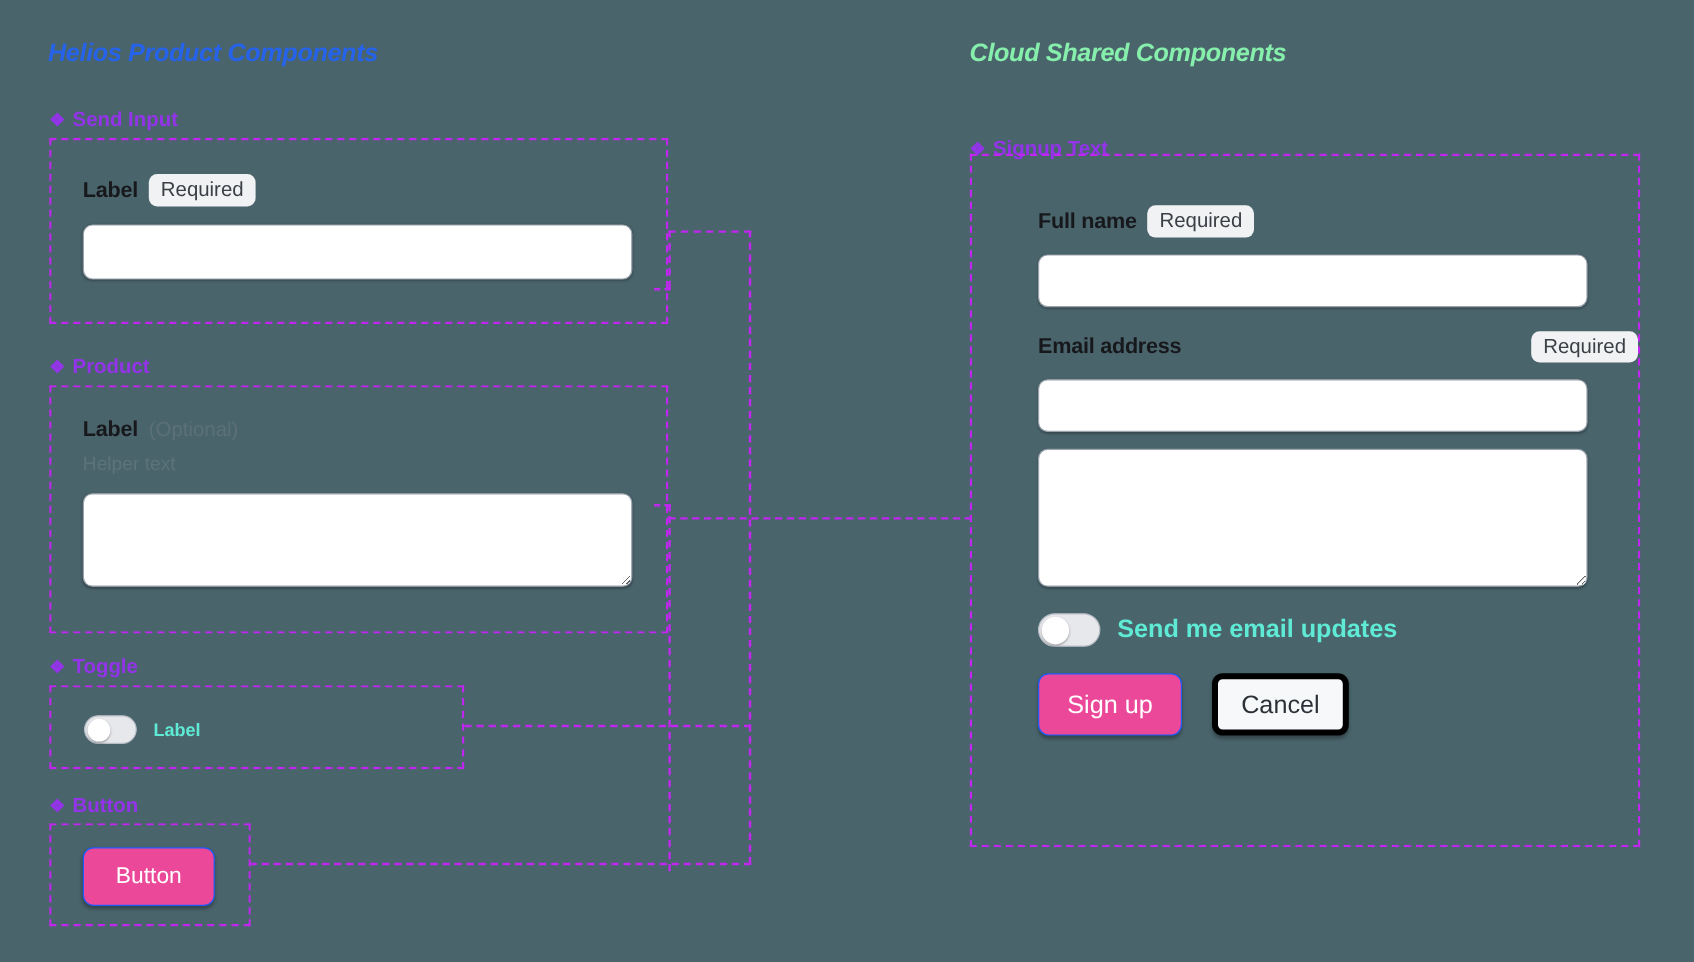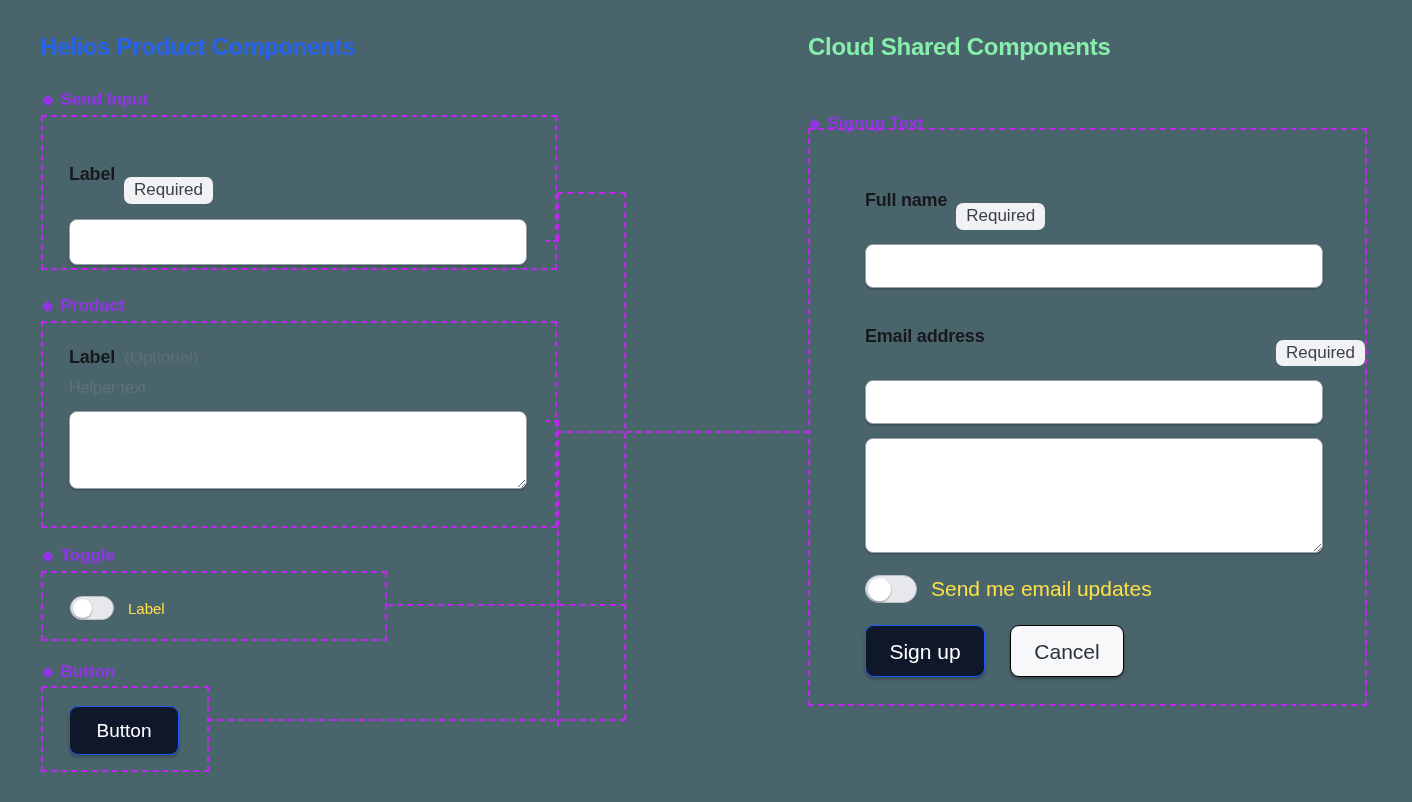--- a/index.html
+++ b/index.html
@@ -11,24 +11,25 @@
     height: 802px;
     background: #4a646c;
     font-family: "Liberation Sans", sans-serif;
     overflow: hidden;
     position: relative;
   }
 
   
   .col-title {
     position: absolute;
-    font-size: 24px;
+    font-size: 21px;
     font-weight: bold;
     letter-spacing: -0.3px;
     white-space: nowrap;
+    font-style: italic;
   }
   #left-col-title  { left: 40px;  top: 33px; color: #2563eb; }
   #right-col-title { left: 808px; top: 33px; color: #86efac; }
 
   
   .comp-caption {
     position: absolute;
     font-size: 17px;
     font-weight: bold;
     color: #9333ea;
@@ -76,21 +77,20 @@
     color: #17181c;
     letter-spacing: -0.2px;
   }
   .badge-required {
     font-size: 17px;
     color: #3b3f46;
     background: #f1f2f4;
     border-radius: 7px;
     padding: 3px 10px 4px 10px;
     line-height: 1.15;
-    margin-top: 32px;
   }
   .badge-optional {
     font-size: 17px;
     color: #5b7078;
     line-height: 1.15;
   }
   .helper-text {
     font-size: 16px;
     color: #5d737b;
     margin-top: 11px;
@@ -146,22 +146,22 @@
     left: 2px;
     top: 1.5px;
     width: 19px;
     height: 19px;
     border-radius: 50%;
     background: #ffffff;
     box-shadow: 0 1px 2px rgba(0,0,0,0.35);
   }
   .toggle-label {
     font-size: 15px;
-    font-weight: normal;
-    color: #fde047;
+    font-weight: bold;
+    color: #5eead4;
   }
   .toggle-label.big {
     font-size: 21px;
   }
   .toggle.big {
     width: 52px;
     height: 28px;
     border-radius: 14px;
   }
   .toggle.big .knob {
@@ -172,29 +172,29 @@
 
   
   .btn {
     font-family: "Liberation Sans", sans-serif;
     border-radius: 9px;
     cursor: pointer;
     box-sizing: border-box;
     line-height: 1;
   }
   .btn-primary {
-    background: #0f172a;
+    background: #ec4899;
     color: #ffffff;
     border: 1px solid #1c5cfb;
     box-shadow: 0 2px 3px rgba(0,0,0,0.30);
   }
   .btn-secondary {
     background: #f7f8f9;
     color: #2c3138;
-    border: 1px solid #000000;
+    border: 5px solid #000000;
     box-shadow: 0 2px 3px rgba(0,0,0,0.30);
   }
 </style>
 </head>
 <body>
 
 <div class="conn-v" style="left:624px; top:192px; height:528px;"></div>
 <div class="conn-h" style="left:557px; top:192px; width:69px;"></div>
 <div class="conn-v" style="left:557px; top:192px; height:48px;"></div>
 <div class="conn-h" style="left:545px; top:240px; width:14px;"></div>

